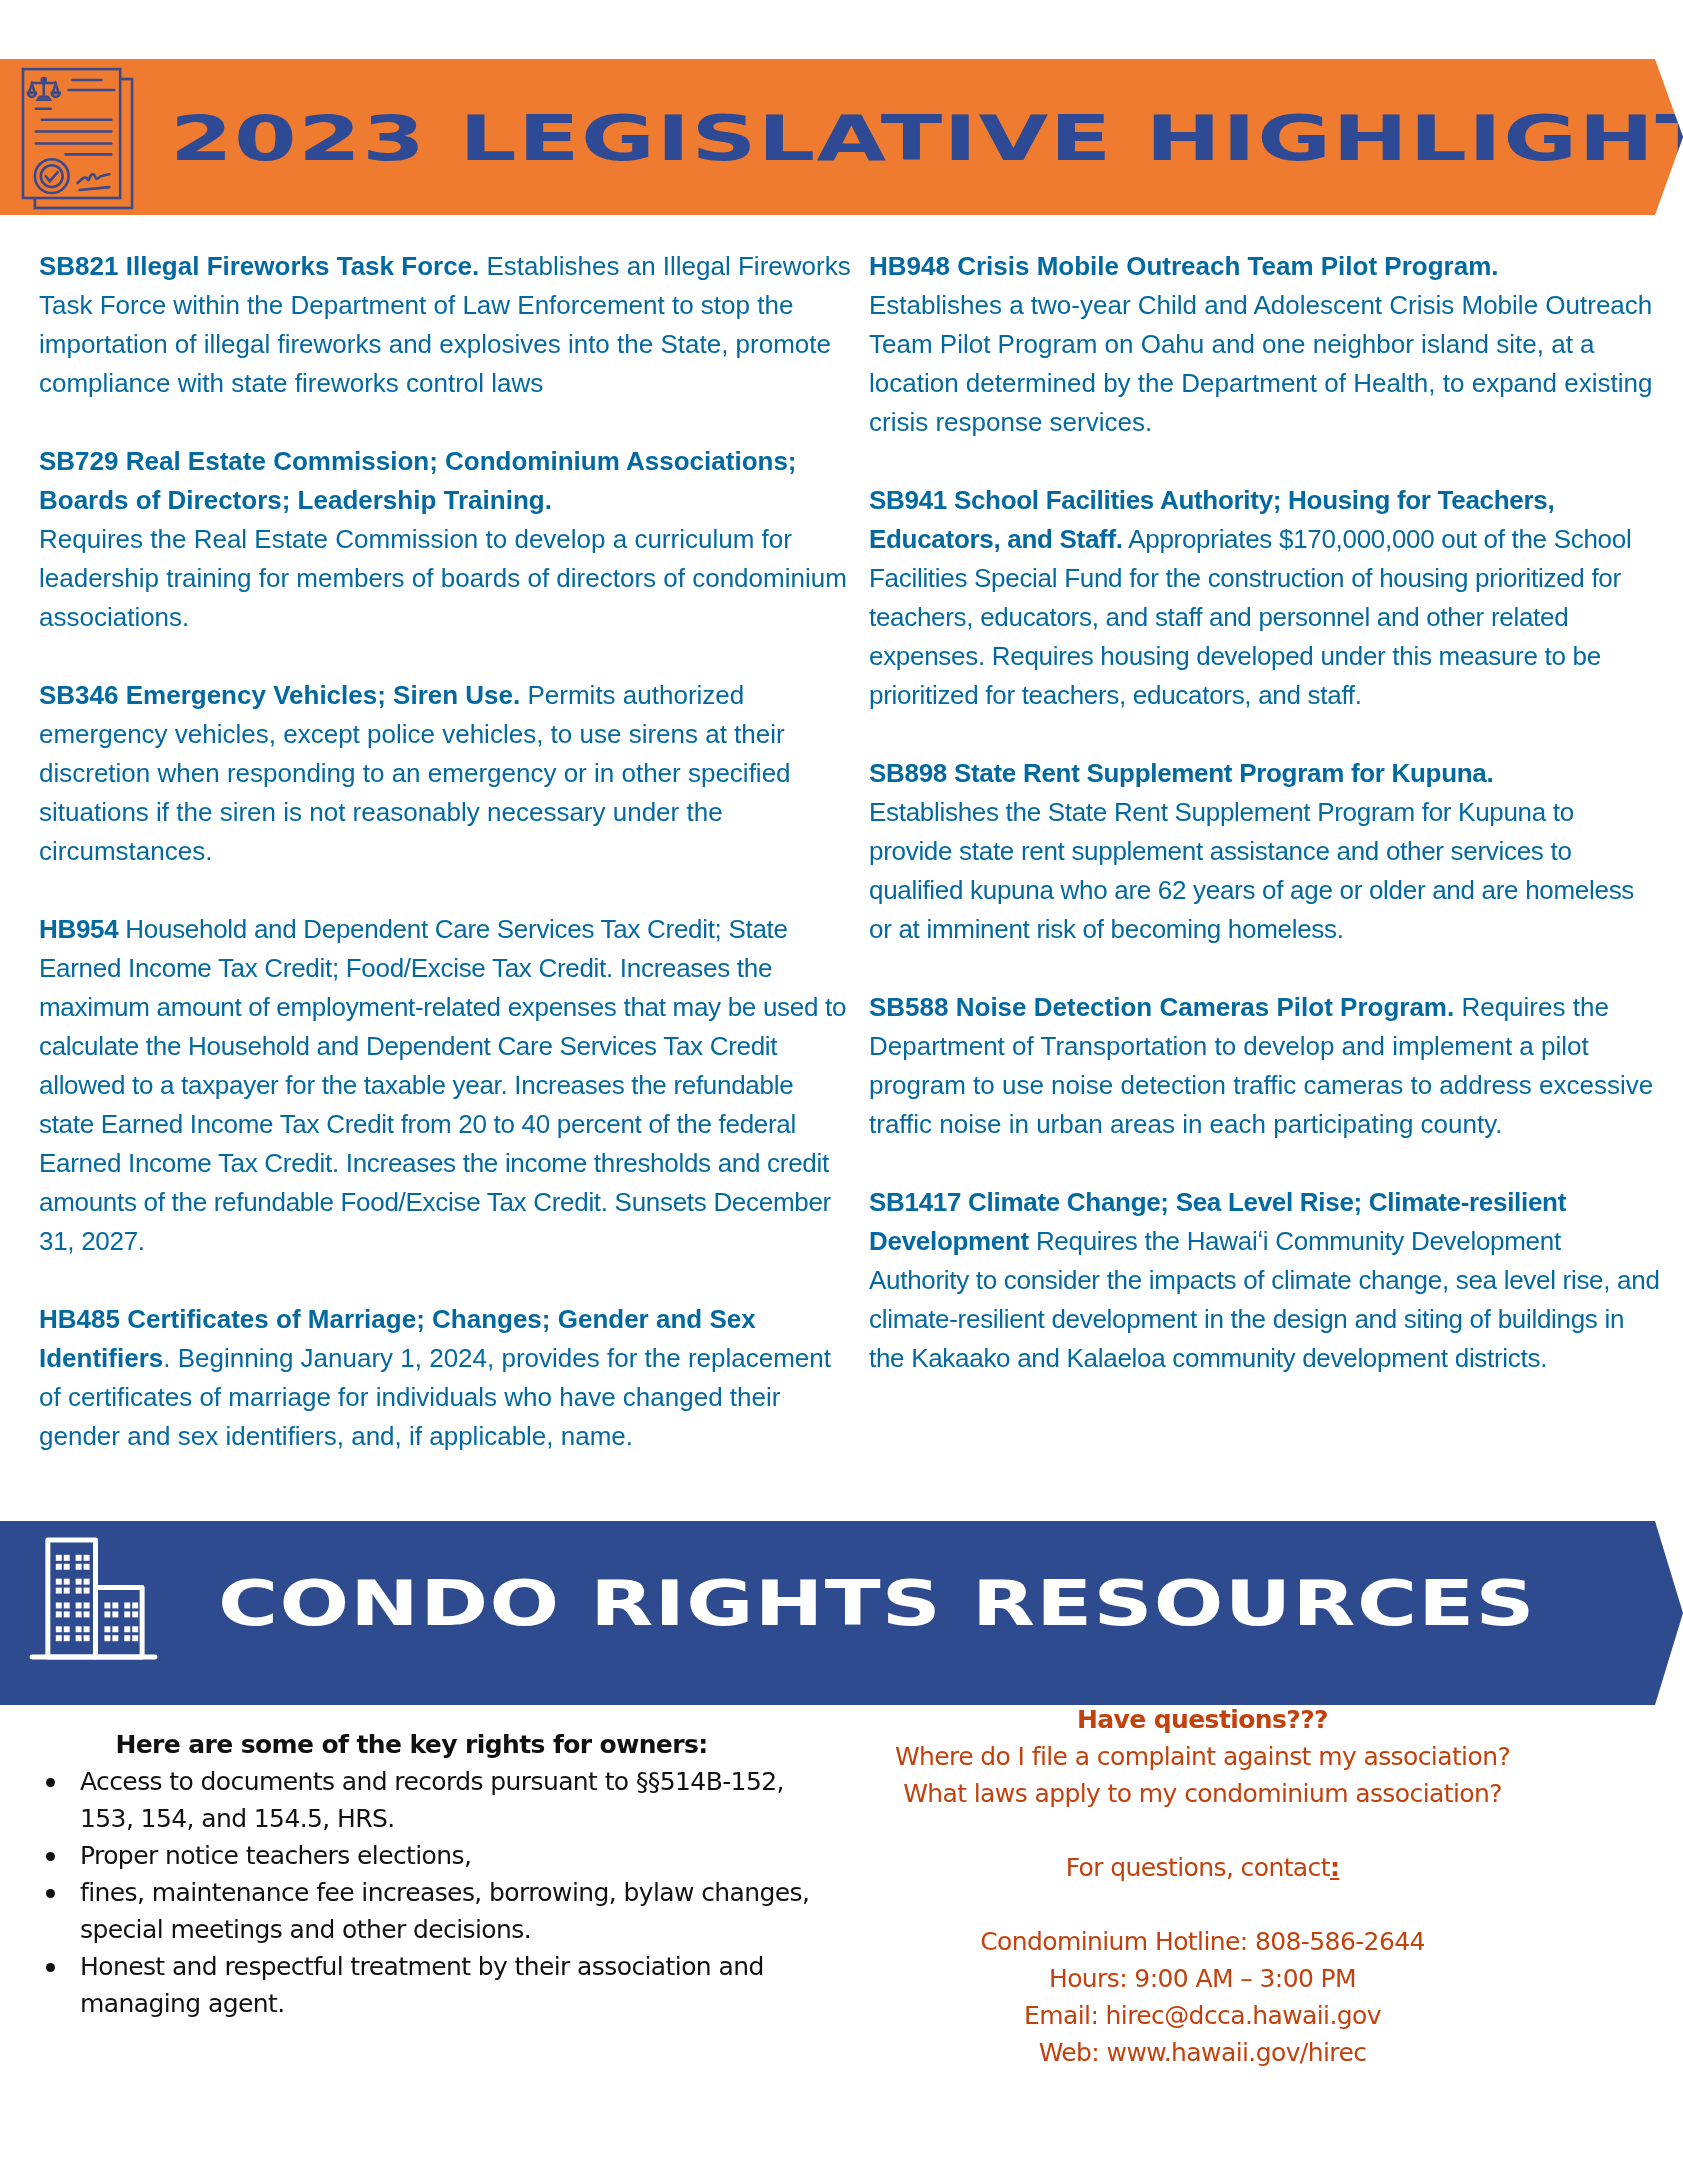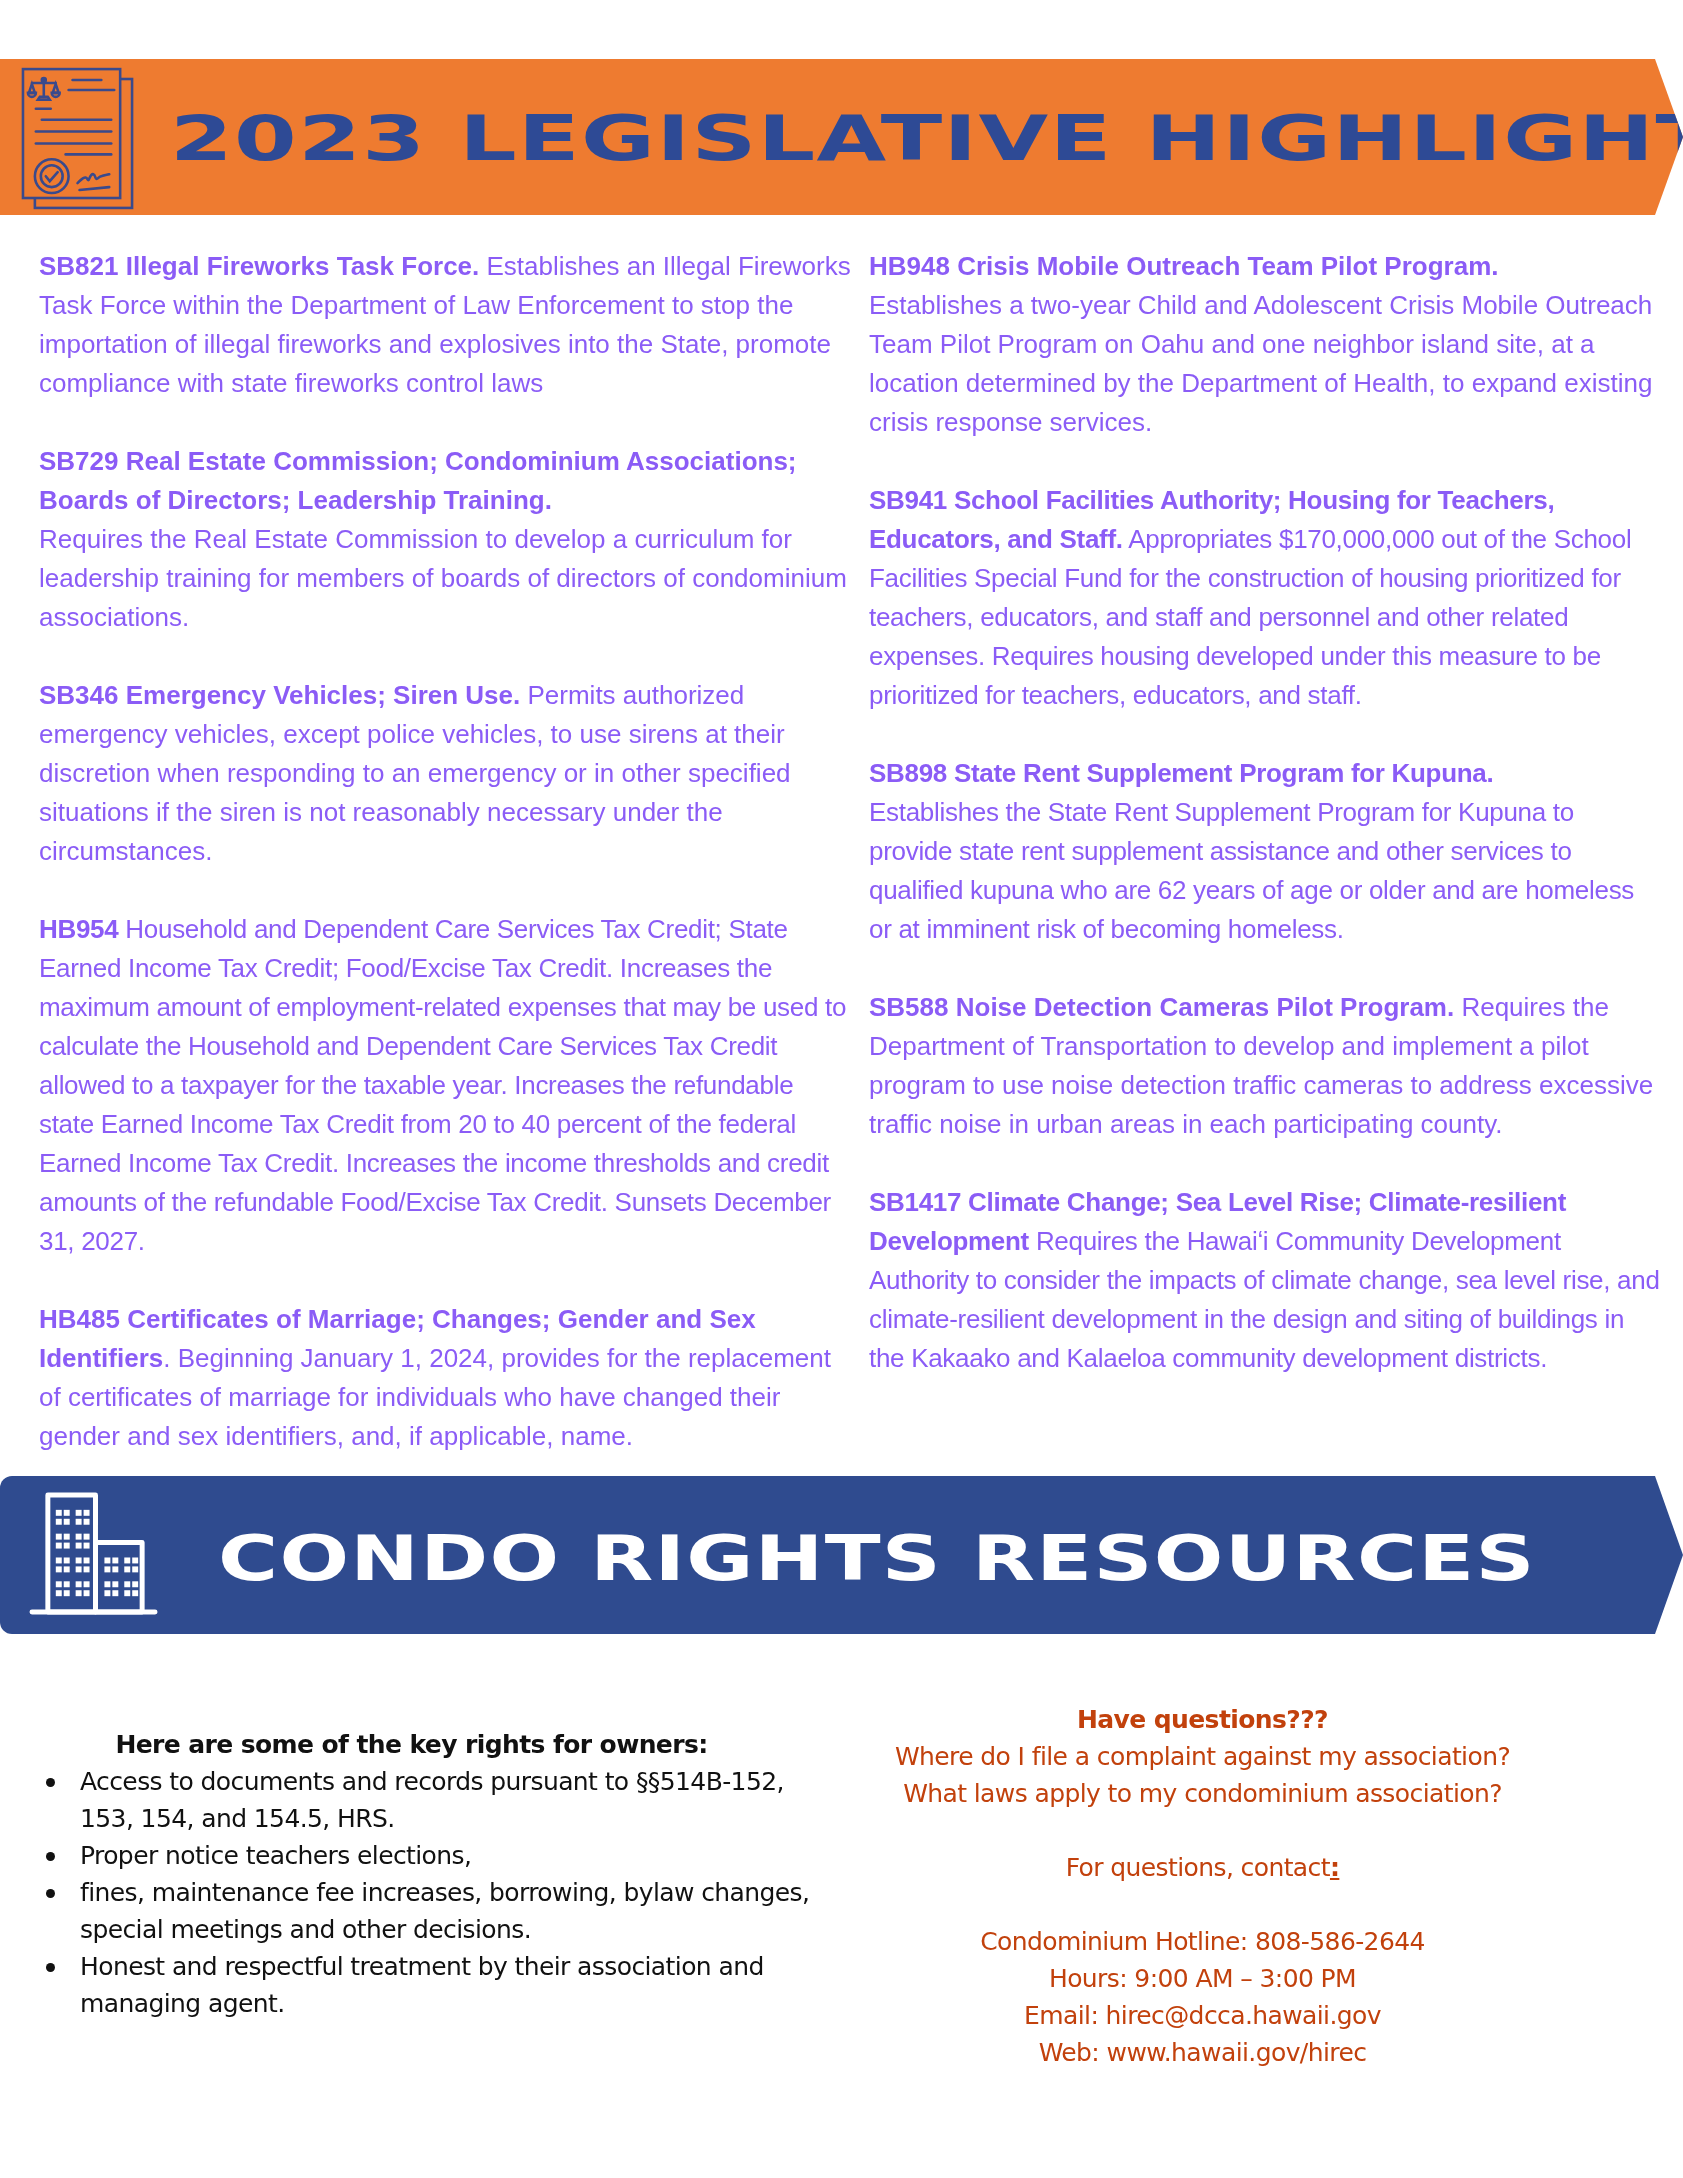--- a/index.html
+++ b/index.html
@@ -5,21 +5,21 @@
   * { box-sizing: border-box; margin: 0; padding: 0; }
   html, body { width: 1683px; height: 2178px; background: #ffffff; overflow: hidden; }
   body { position: relative; font-family: "Liberation Sans", sans-serif; color: #111111; }
 
   
   .banner {
     position: absolute; left: 0; width: 1683px;
     clip-path: polygon(0 0, 1655px 0, 1683px 50%, 1655px 100%, 0 100%);
   }
   .banner-top { top: 59px; height: 156px; background: #EE7B30; }
-  .banner-bottom { top: 1476px; height: 158px; background: #2F4B8F; border-radius: 12px; }
+  .banner-bottom { top: 1521px; height: 184px; background: #2F4B8F; }
 
   .banner-title {
     position: absolute;
     font-family: "DejaVu Sans", sans-serif;
     font-weight: bold;
     white-space: nowrap;
     transform-origin: left center;
     letter-spacing: 1px;
   }
   .banner-top .banner-title {
@@ -29,21 +29,21 @@
   .banner-bottom .banner-title {
     left: 218px; top: 51px; font-size: 63px; line-height: 63px; color: #ffffff;
     transform: scale(1.30, 0.98);
   }
   .icon-doc { position: absolute; left: 20px; top: 8px; width: 119px; height: 145px; }
   .icon-building { position: absolute; left: 28px; top: 14px; width: 133px; height: 131px; }
 
   
   .col {
     position: absolute; top: 247px; width: 812px;
-    font-size: 26px; line-height: 39px; color: #8b5cf6;
+    font-size: 26px; line-height: 39px; color: #0369a1;
   }
   .col-left { left: 39px; }
   .col-right { left: 869px; width: 792px; }
   .bill { margin-bottom: 39px; }
   .bill b { font-weight: bold; }
   .narrow { letter-spacing: -0.3px; }
 
   
   .rights {
     position: absolute; left: 40px; top: 1726px; width: 792px;

